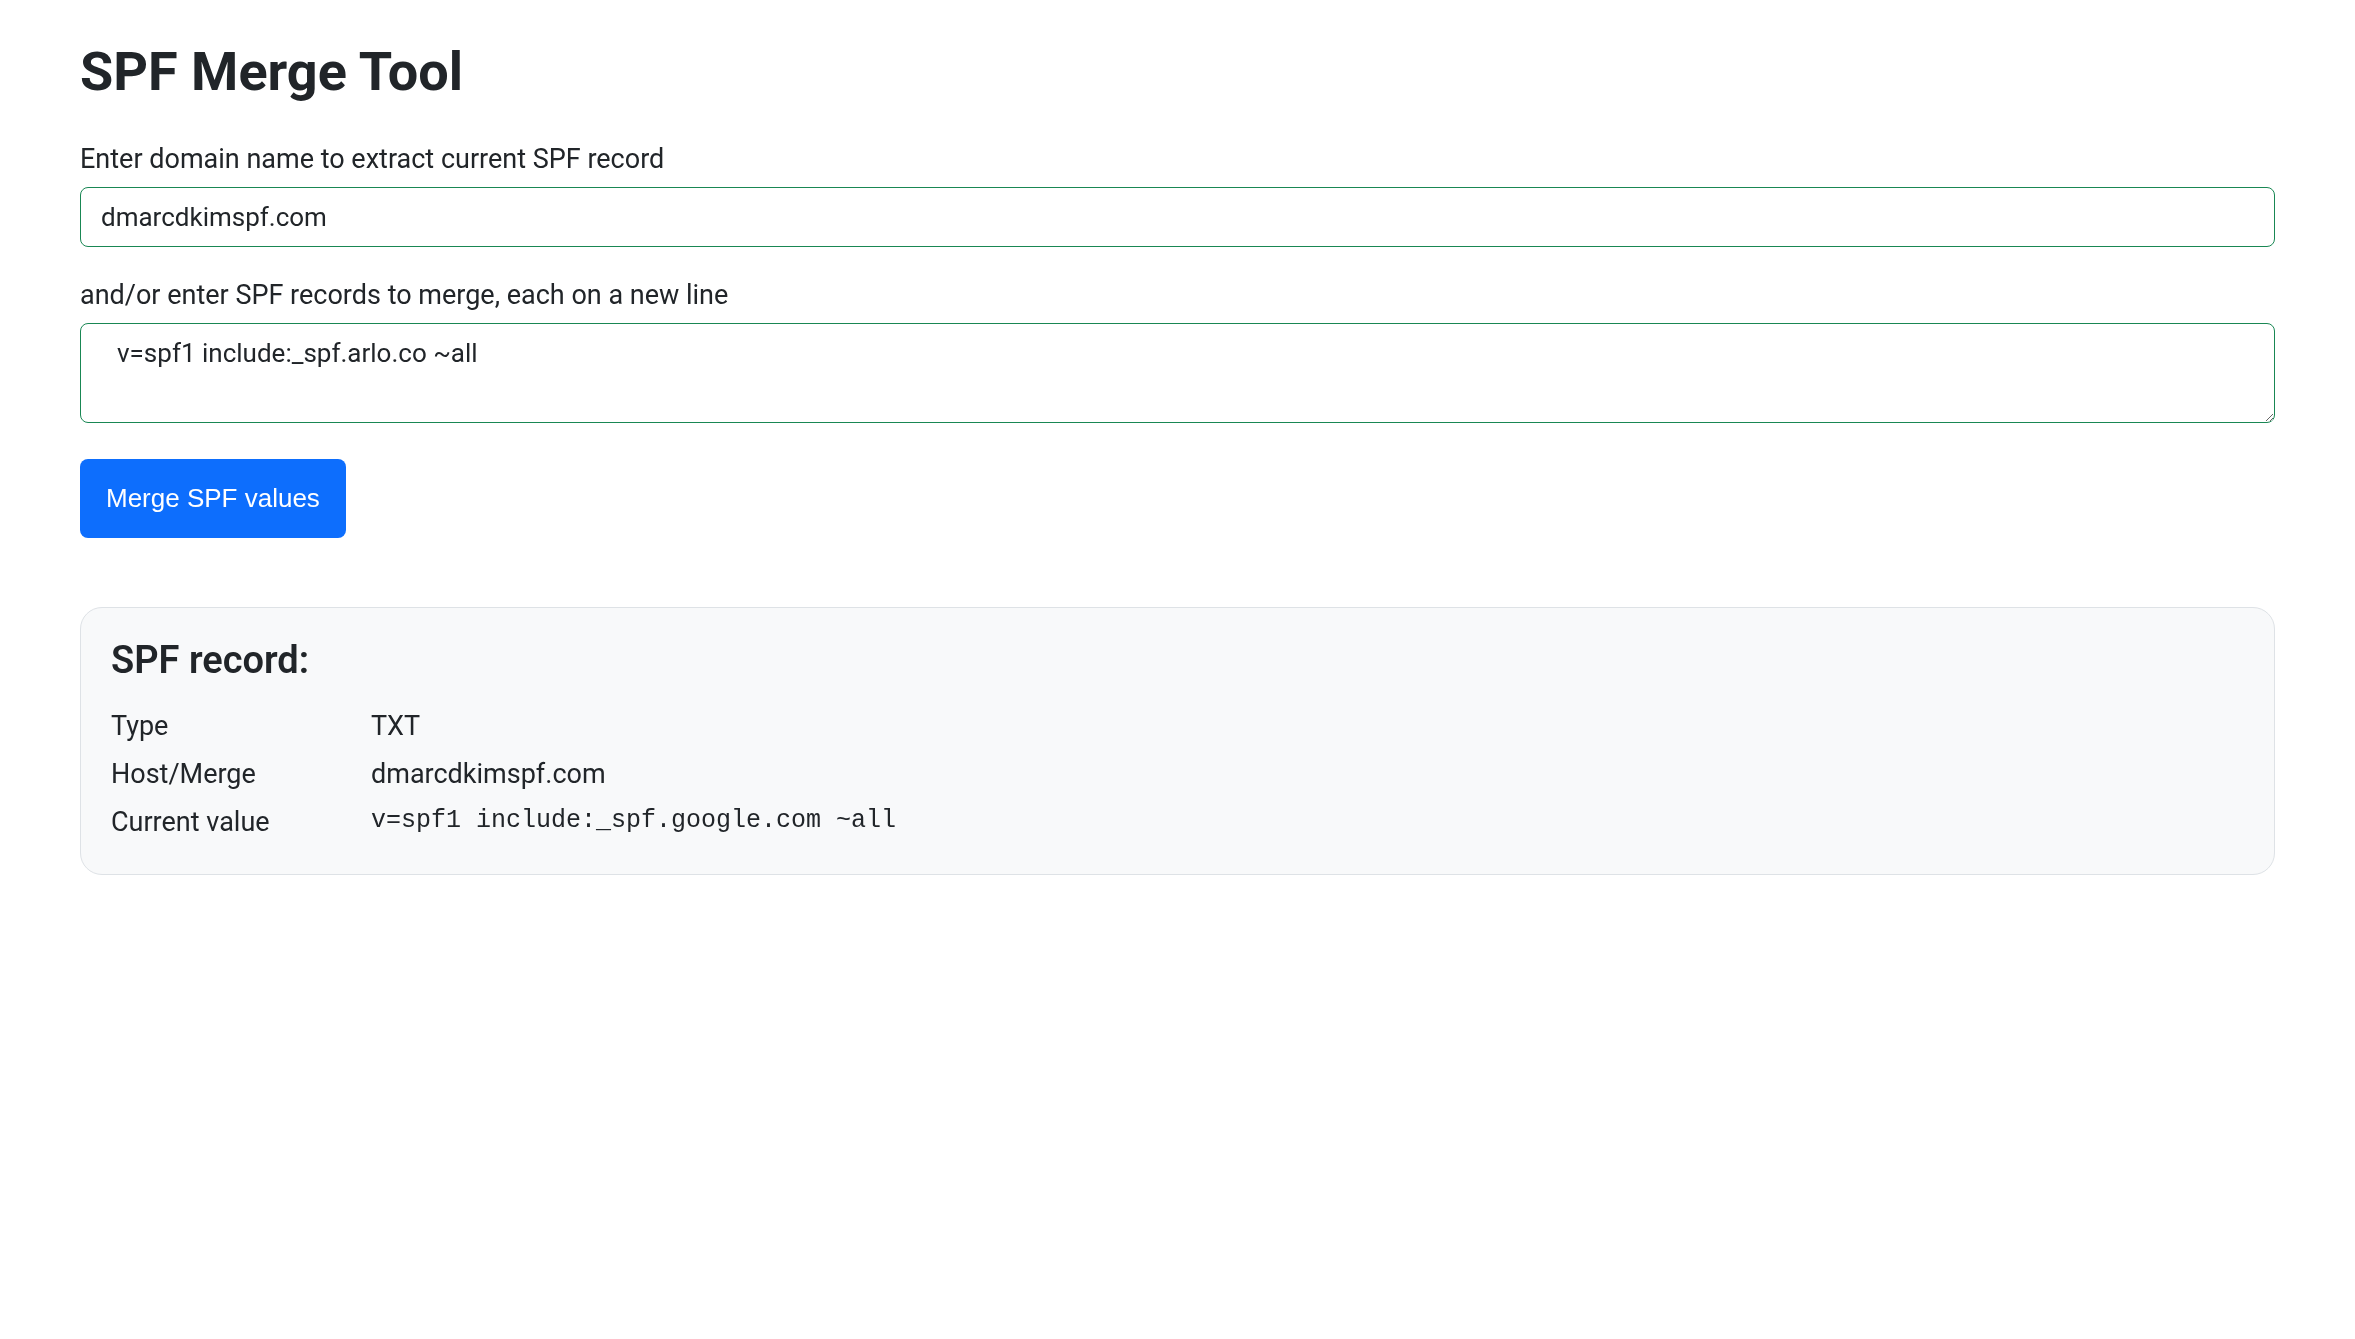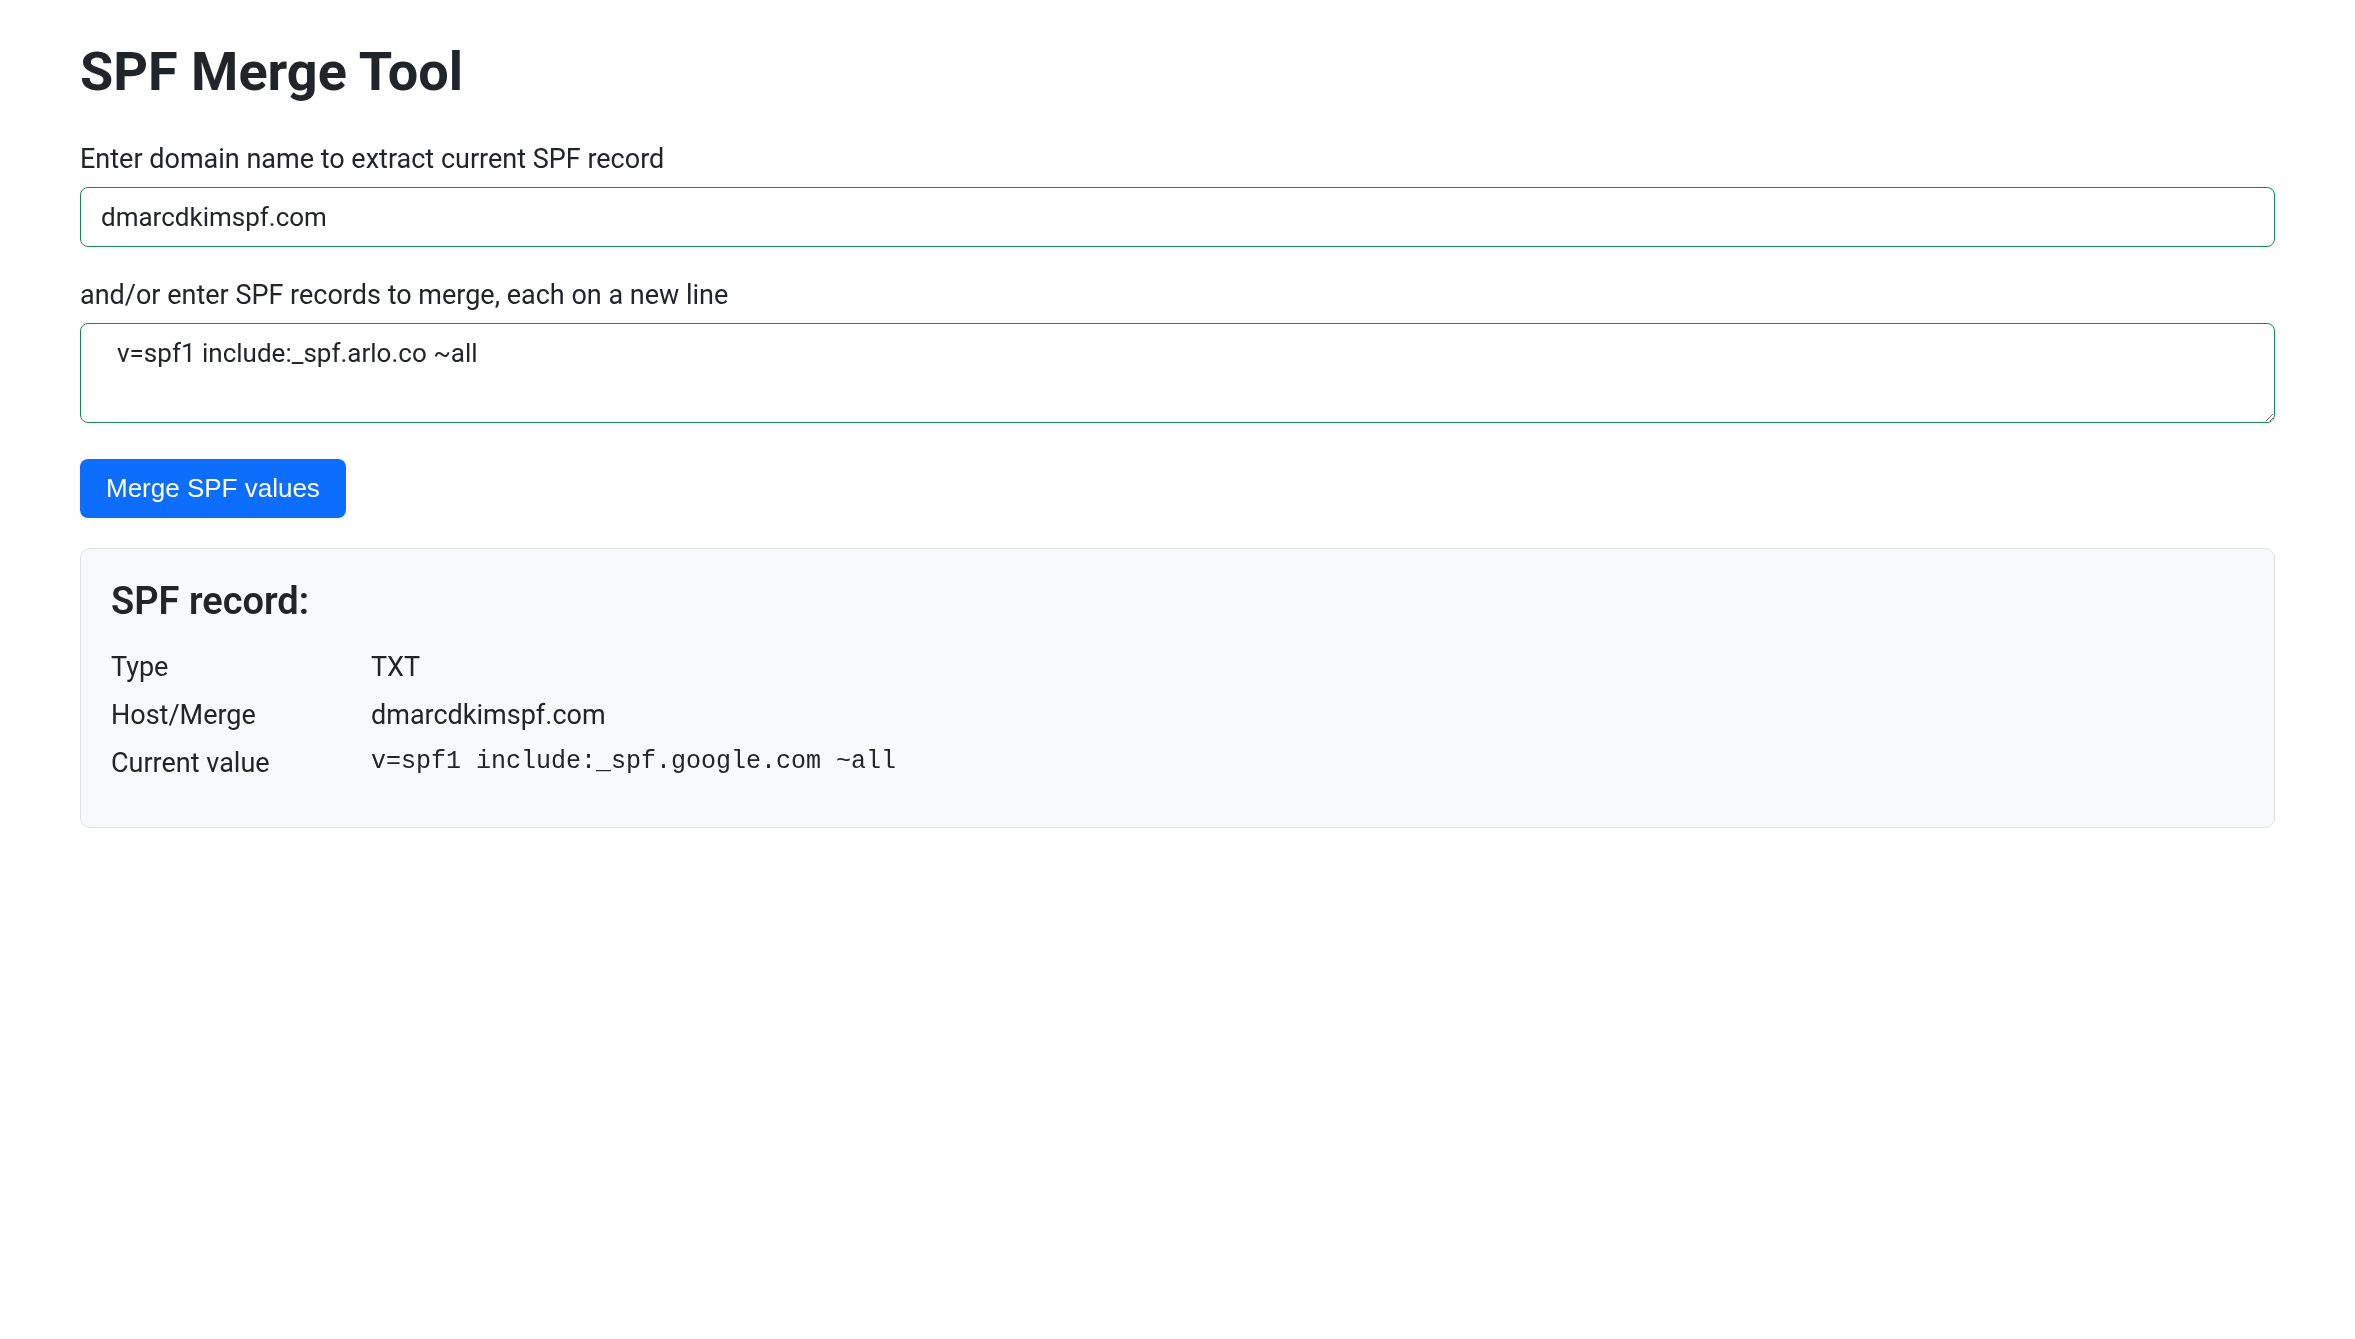--- a/index.html
+++ b/index.html
@@ -47,32 +47,33 @@
       margin-bottom: 30px;
       font-family: inherit;
       resize: vertical;
       min-height: 100px;
       background: #ffffff;
     }
     .btn-primary {
       background: #0d6efd;
       color: #ffffff;
       border: none;
-      padding: 14px 26px;
+      padding: 24px 26px;
       font-size: 26px;
       border-radius: 8px;
       cursor: pointer;
       display: inline-block;
       margin-bottom: 30px;
     }
     .card {
       border: 1px solid #dee2e6;
-      border-radius: 10px;
-      padding: 30px 30px 32px 30px;
+      border-radius: 22px;
+      padding: 30px 30px 20px 30px;
       background: #f8f9fa;
+      margin-top: 39px;
     }
     .card h2 {
       font-size: 38px;
       font-weight: 600;
       color: #212529;
       margin-bottom: 28px;
     }
     .record-row {
       display: flex;
       align-items: flex-start;

